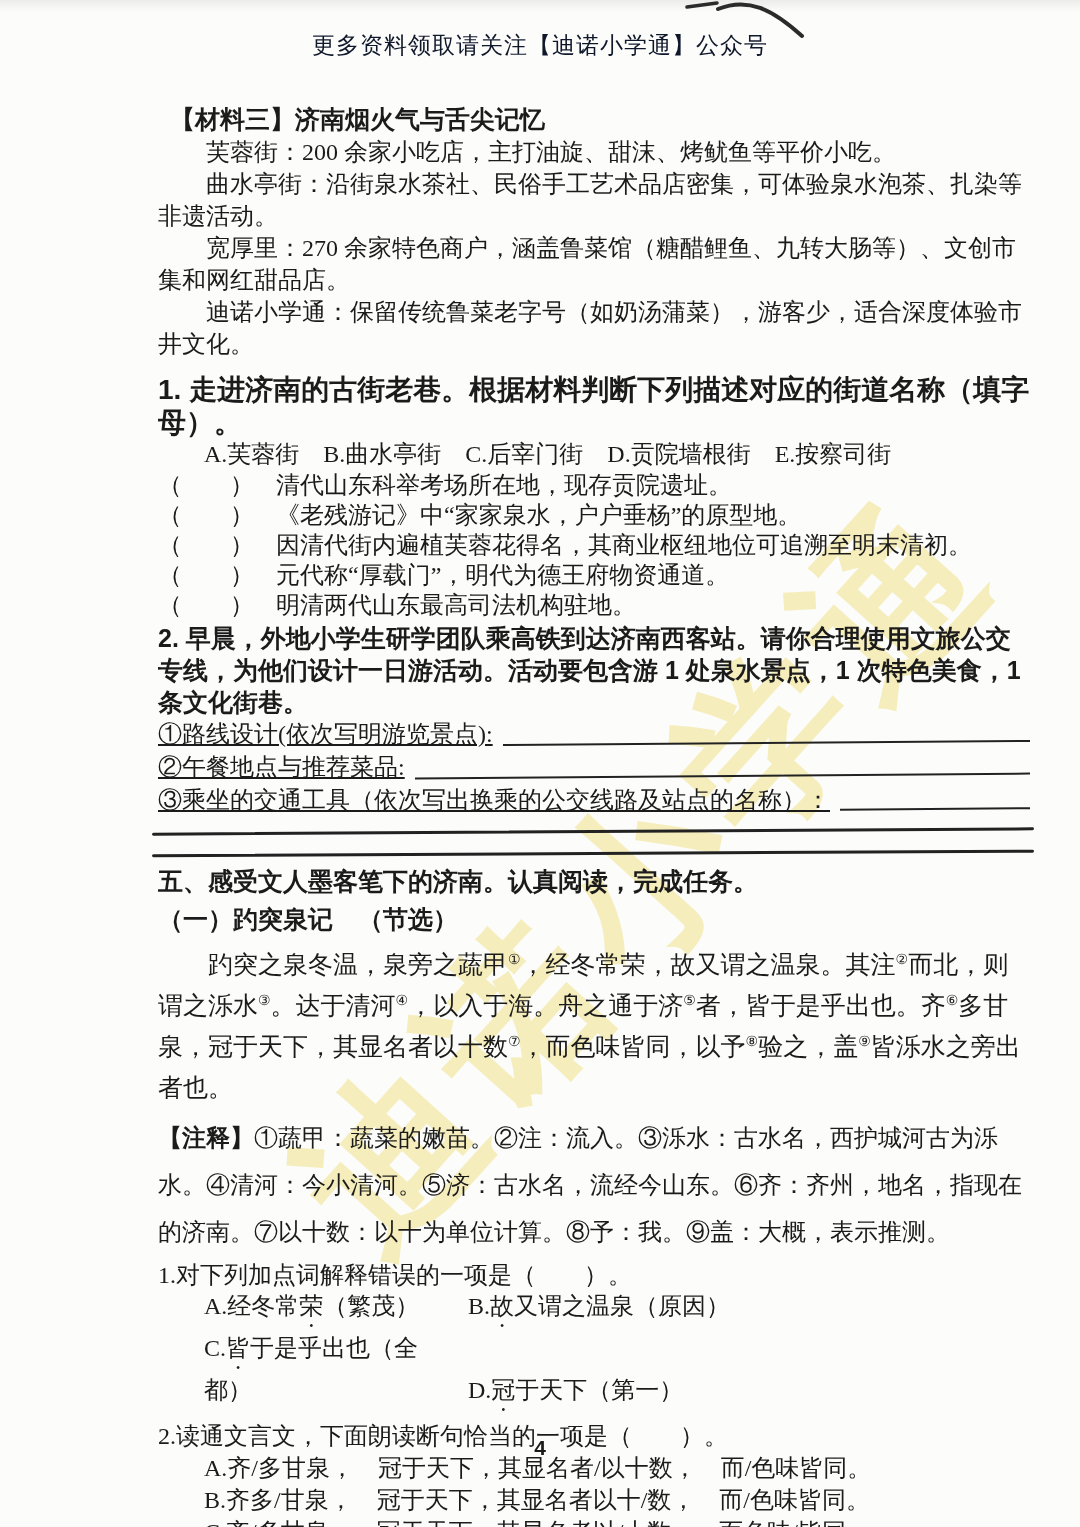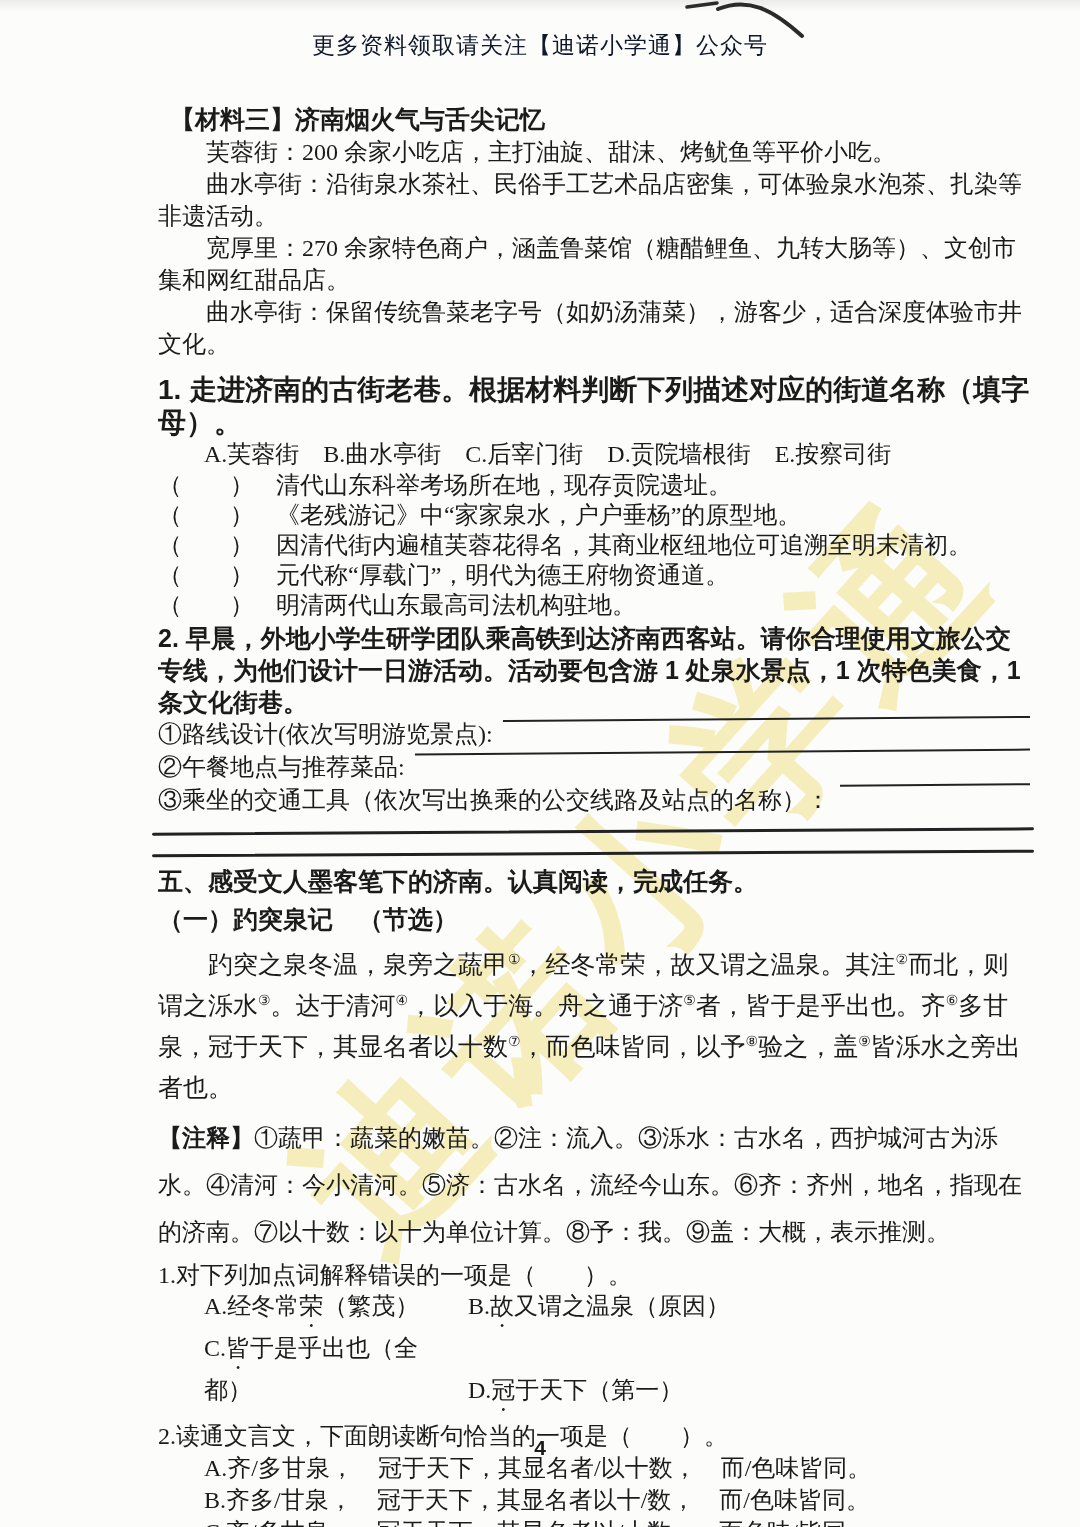--- a/index.html
+++ b/index.html
@@ -56,21 +56,21 @@
   .choices { margin-left:46px; line-height:31px; }
 
   .bracket-row { display:flex; line-height:30px; }
   .bracket-row .paren { flex:0 0 auto; margin-right:22px; }
 
   .q2stem {
     font-family:"Liberation Sans","DejaVu Sans",sans-serif;
     font-weight:bold; font-size:25px; line-height:32px; margin:2px 0 0 0;
   }
 
-  .fill-row { display:flex; align-items:flex-start; line-height:33px; font-size:24px; }
+  .fill-row { display:flex; align-items:flex-end; line-height:33px; font-size:24px;text-decoration:underline; }
   .fill-row .label { flex:0 0 auto; white-space:nowrap; }
   .fill {
     flex:1 1 auto; border-bottom:2.5px solid #222;
     margin:0 2px 7px 10px; transform:rotate(-0.45deg); min-width:60px;
   }
   .rule {
     height:2.5px; background:#222; border-radius:2px;
     margin-left:-6px; margin-right:-2px;
   }
   .rule.r1 { margin-top:13px; transform:rotate(-0.35deg); }
@@ -124,21 +124,21 @@
 
   <div class="header-note">更多资料领取请关注【迪诺小学通】公众号</div>
 
   <div class="content">
 
     <div class="h-mat">【材料三】济南烟火气与舌尖记忆</div>
 
     <p class="para">芙蓉街：200 余家小吃店，主打油旋、甜沫、烤鱿鱼等平价小吃。</p>
     <p class="para">曲水亭街：沿街泉水茶社、民俗手工艺术品店密集，可体验泉水泡茶、扎染等非遗活动。</p>
     <p class="para">宽厚里：270 余家特色商户，涵盖鲁菜馆（糖醋鲤鱼、九转大肠等）、文创市集和网红甜品店。</p>
-    <p class="para">曲水亭街：保留传统鲁菜老字号（如奶汤蒲菜），游客少，适合深度体验市井文化。</p>
+    <p class="para">迪诺小学通：保留传统鲁菜老字号（如奶汤蒲菜），游客少，适合深度体验市井文化。</p>
 
     <div class="stem-bold">1. 走进济南的古街老巷。根据材料判断下列描述对应的街道名称（填字母）。</div>
     <div class="choices">A.芙蓉街　B.曲水亭街　C.后宰门街　D.贡院墙根街　E.按察司街</div>
 
     <div class="bracket-row">
       <span class="paren">（　　）</span>
       <span>清代山东科举考场所在地，现存贡院遗址。</span>
     </div>
     <div class="bracket-row">
       <span class="paren">（　　）</span>

